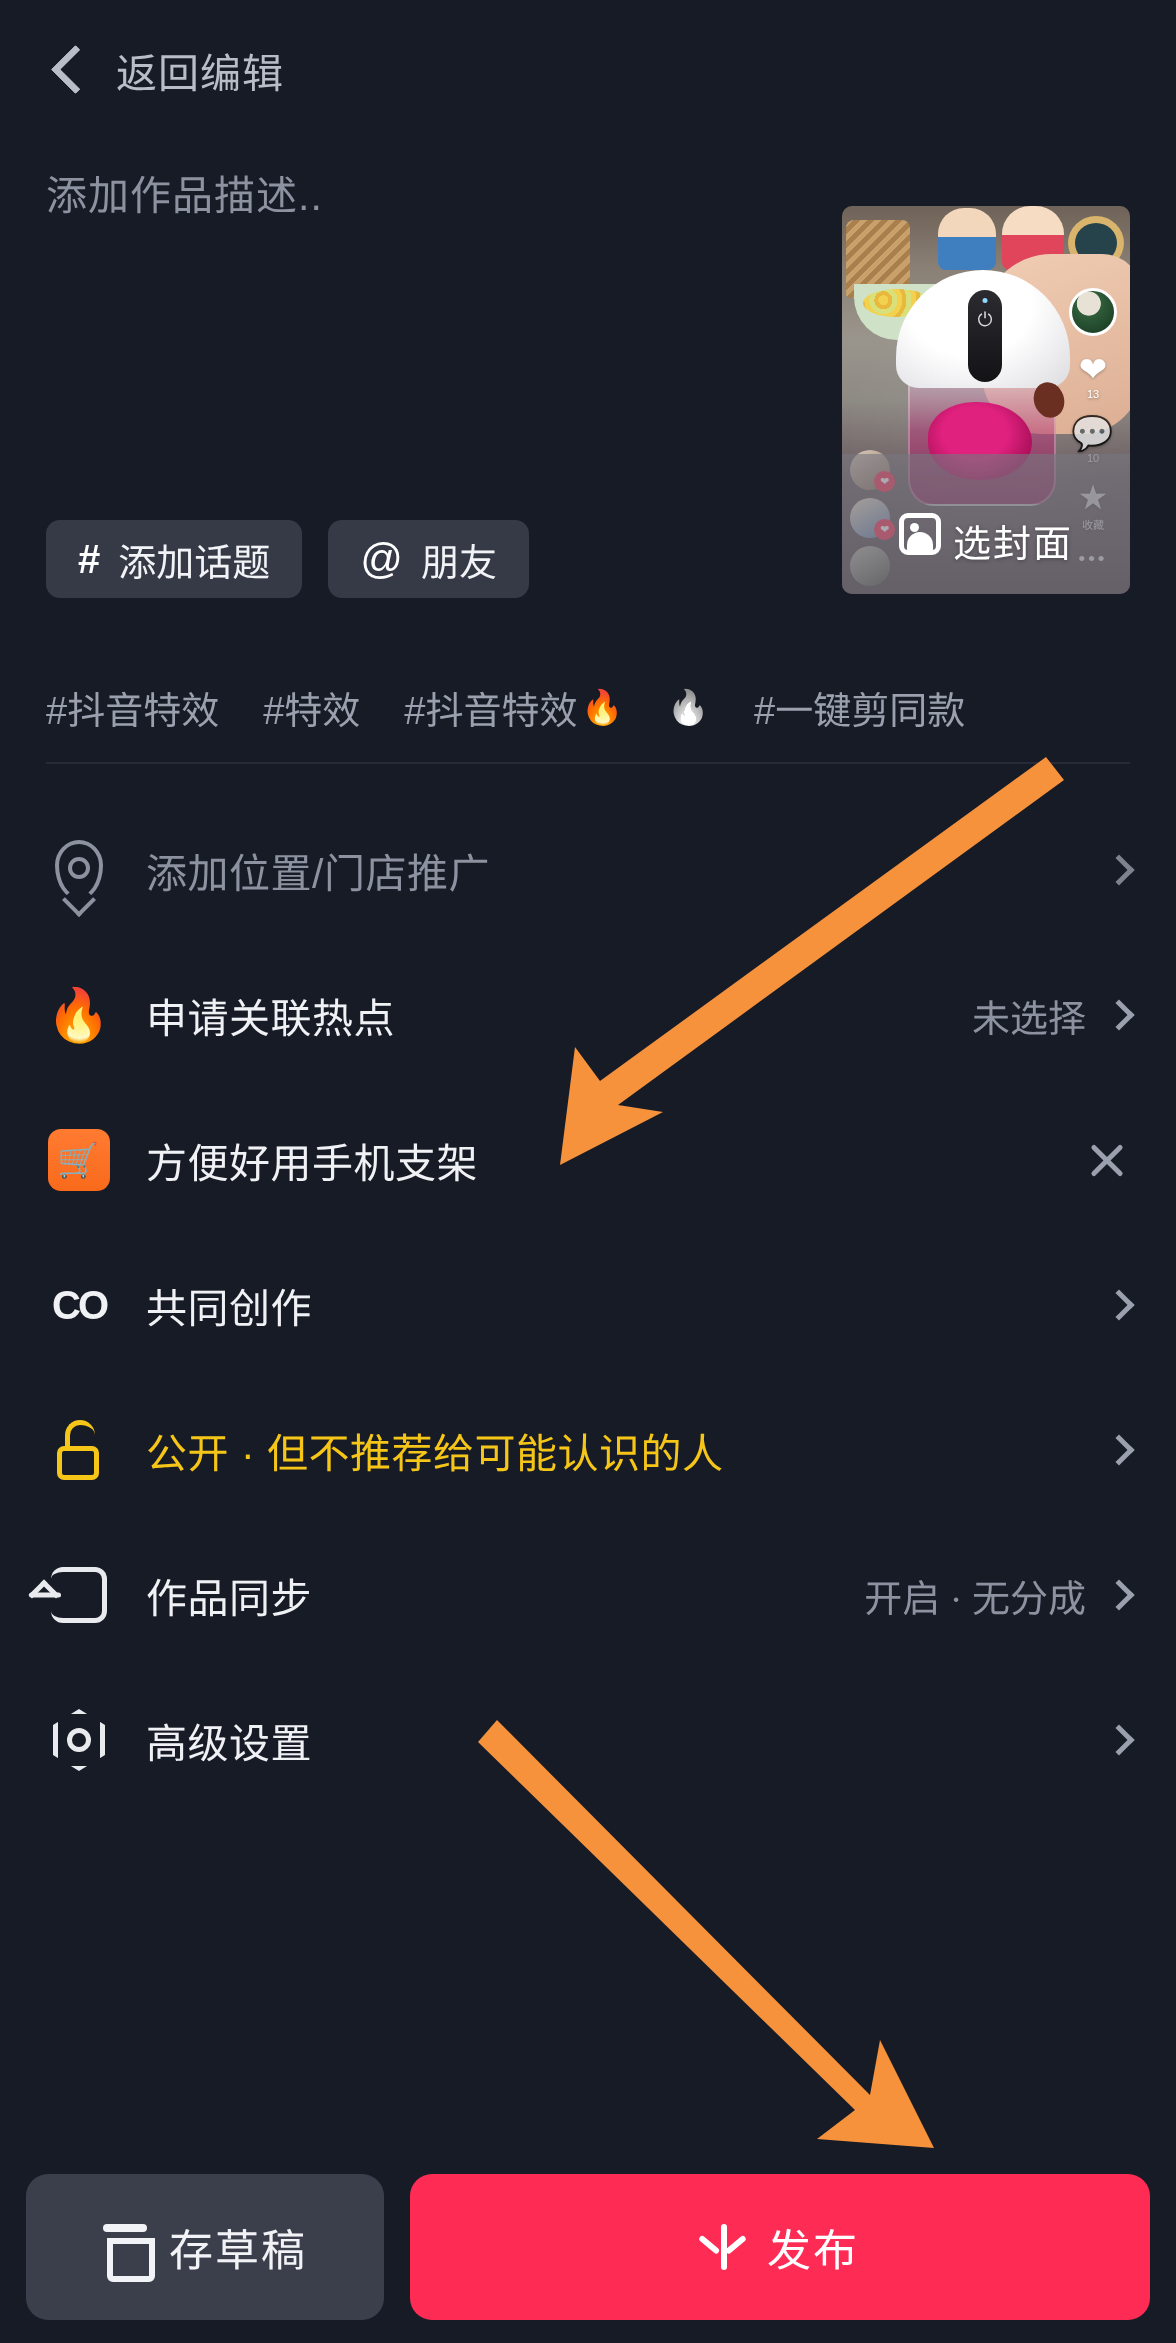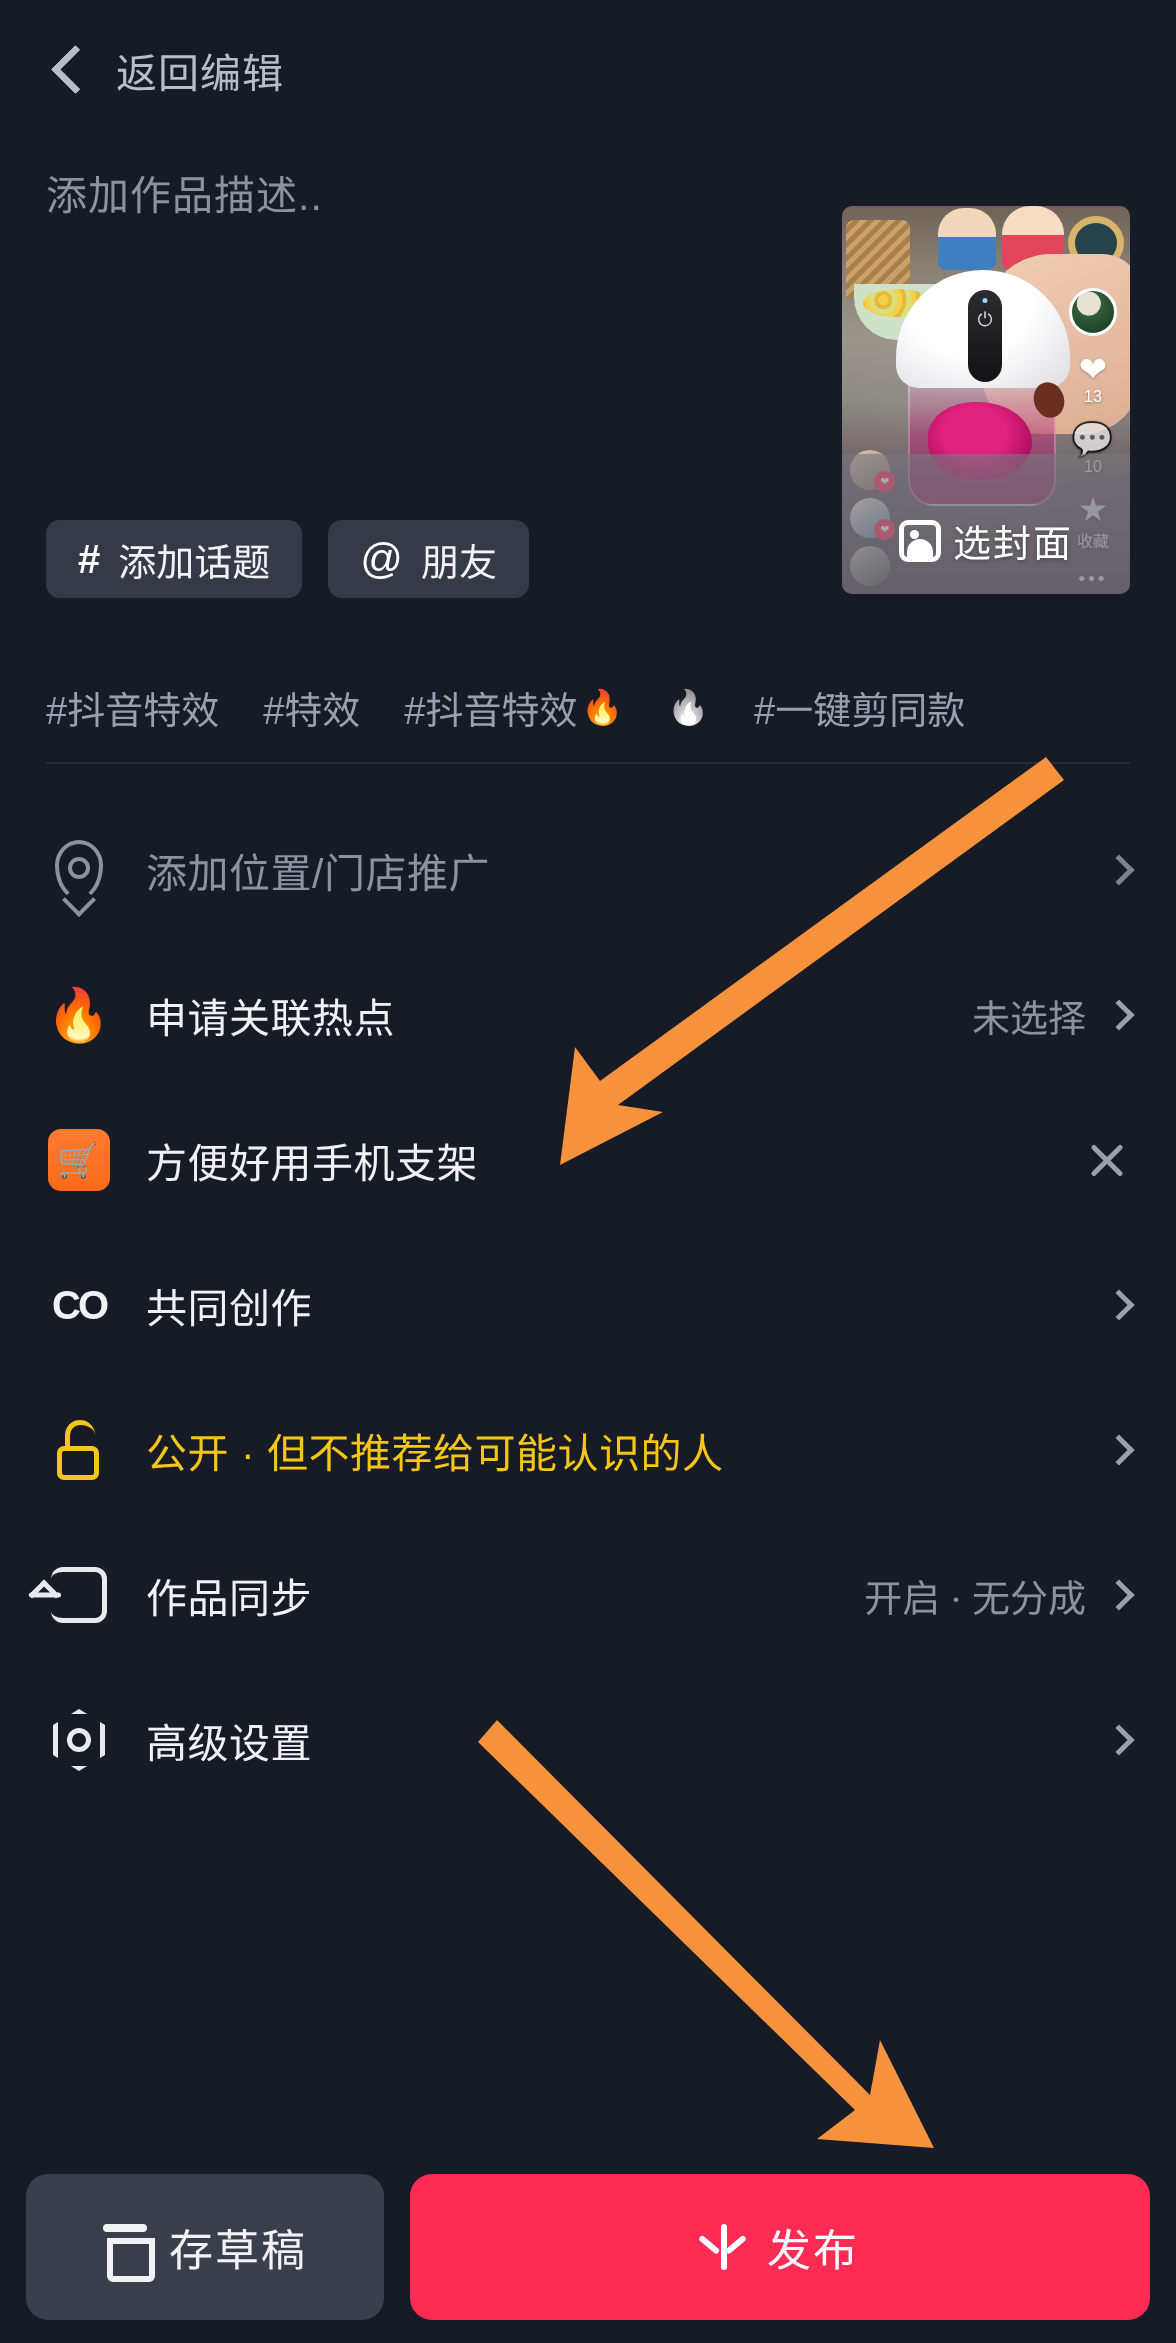--- a/index.html
+++ b/index.html
@@ -431,21 +431,20 @@
     position: absolute;
     left: 0; right: 0; bottom: 0;
     height: 140px;
     background: rgba(118,120,128,0.62);
   }
   .cover-cta {
     position: absolute;
     left: 0; right: 0;
     bottom: 26px;
     display: flex;
-    align-items: center;
     justify-content: center;
     gap: 12px;
   }
   .cover-ico {
     width: 42px; height: 42px;
     border: 5px solid #ffffff;
     border-radius: 9px;
     position: relative;
     overflow: hidden;
     flex: 0 0 auto;
@@ -497,21 +496,21 @@
     gap: 2px;
   }
   .rail-glyph {
     font-size: 34px;
     color: #ffffff;
     line-height: 1;
     text-shadow: 0 1px 3px rgba(0,0,0,.3);
   }
   .rail-glyph.dim { color: rgba(255,255,255,0.72); }
   .rail-count {
-    font-size: 16px;
+    font-size: 11px;
     color: #ffffff;
     text-shadow: 0 1px 3px rgba(0,0,0,.4);
   }
   .rail-count.dim { color: rgba(255,255,255,0.75); }
   .rail-dots {
     font-size: 19px;
     color: rgba(255,255,255,0.78);
     letter-spacing: 3px;
   }
 

